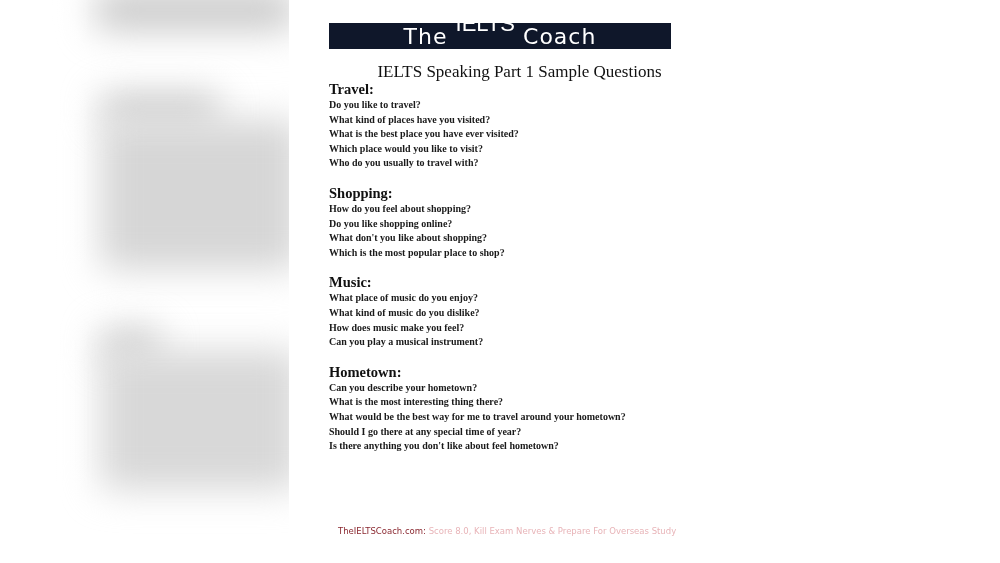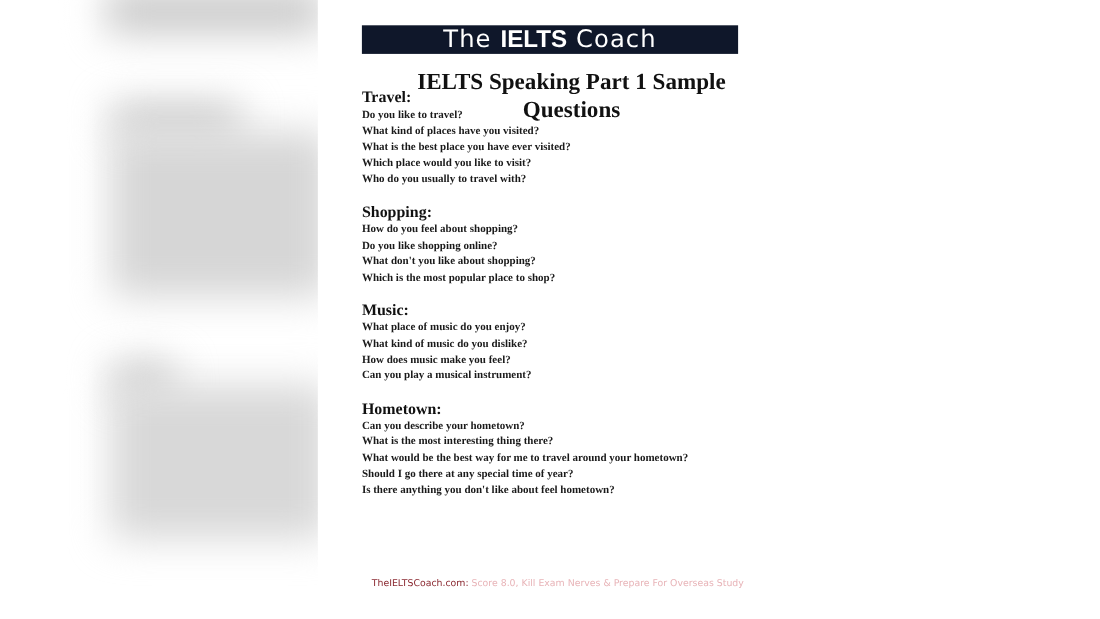--- a/index.html
+++ b/index.html
@@ -27,26 +27,26 @@
       position: absolute; left: 40px; top: 23px; width: 342px; height: 26px;
       background: #0f172a;
       display: flex; align-items: flex-end; justify-content: center;
       color: #ffffff;
     }
     .banner .b-light {
       font-family: "DejaVu Sans", sans-serif; font-size: 22px; font-weight: normal;
       letter-spacing: 1px;
     }
     .banner .b-bold {
-      font-family: "Liberation Sans", sans-serif; font-size: 22px; font-weight: bold;
-      margin: 0 8px;
+      font-family: "Liberation Sans", sans-serif; font-size: 22px; font-weight: normal;
+      margin: 12px 8px;
     }
     .title {
       position: absolute; left: 0; top: 62px; width: 421px; text-align: center;
-      font-family: "Liberation Serif", serif; font-weight: bold; font-size: 21px; color: #111;
+      font-family: "Liberation Serif", serif; font-weight: normal; font-size: 17px; color: #111;
       padding-left: 0;
     }
     .title span { display: inline-block; margin-left: 40px; width: 342px; text-align: center; }
     .content {
       position: absolute; left: 40px; top: 81px; width: 380px;
       font-family: "Liberation Serif", serif; color: #111;
     }
     .section { margin-bottom: 14px; }
     .section-heading {
       font-weight: bold; font-size: 14.5px; line-height: 17px; height: 17px;

